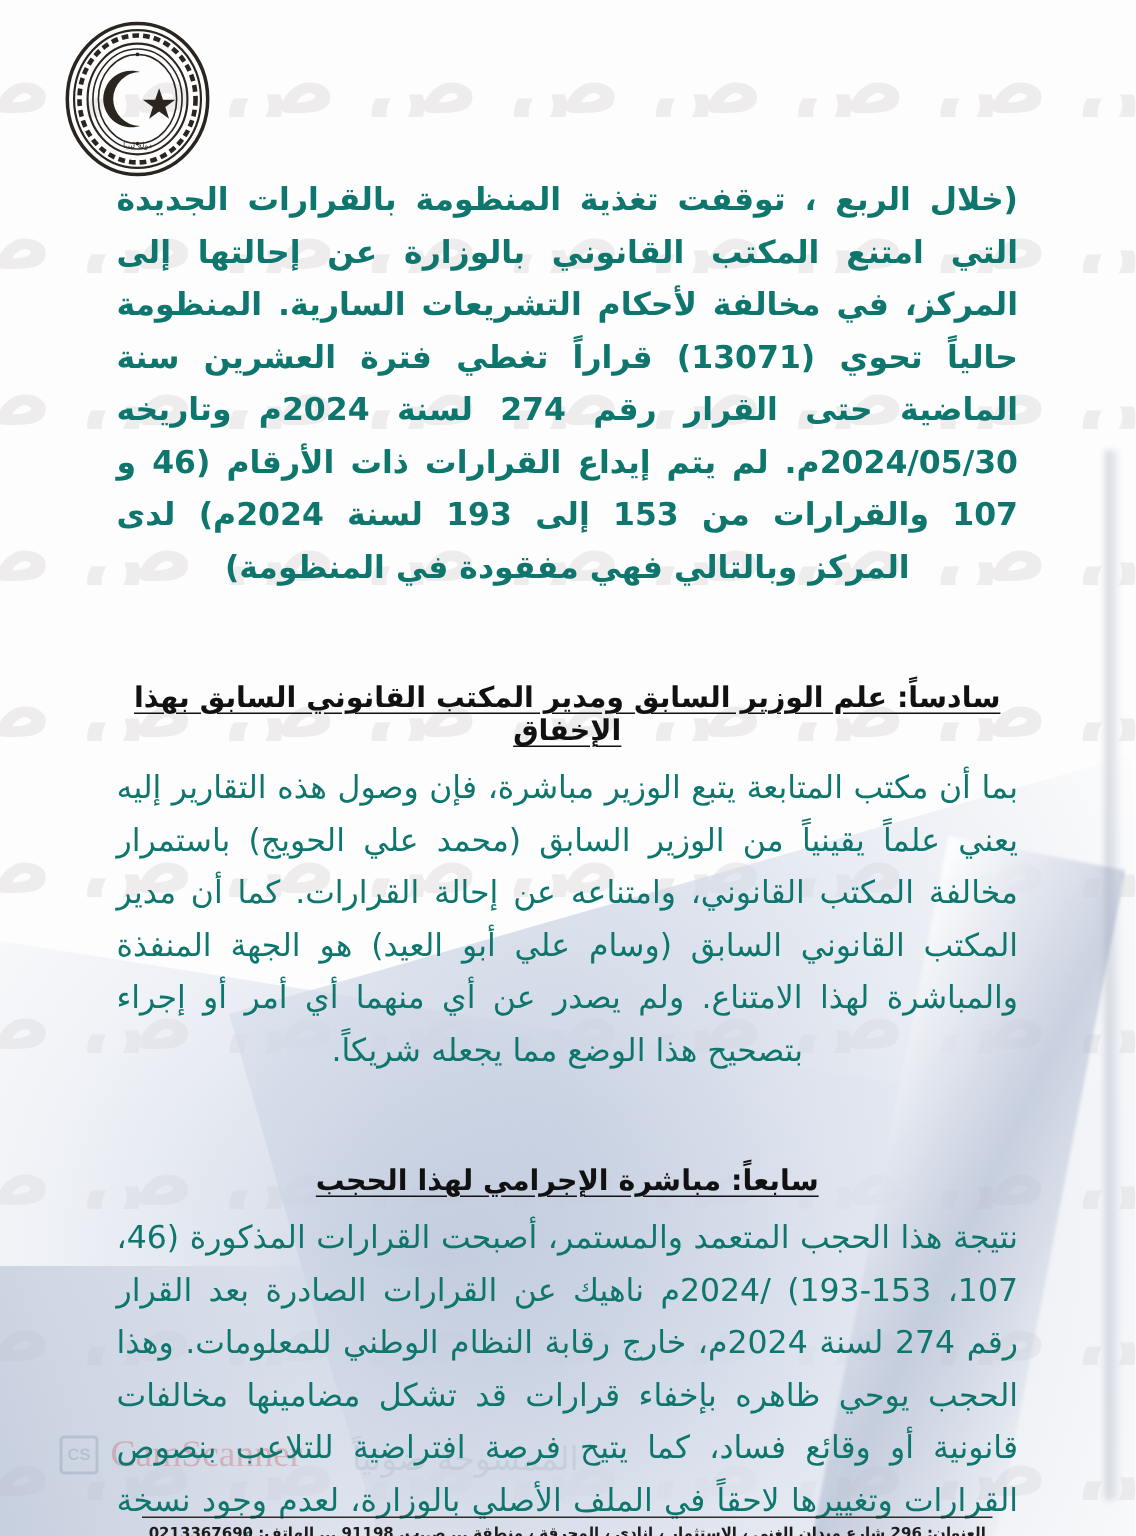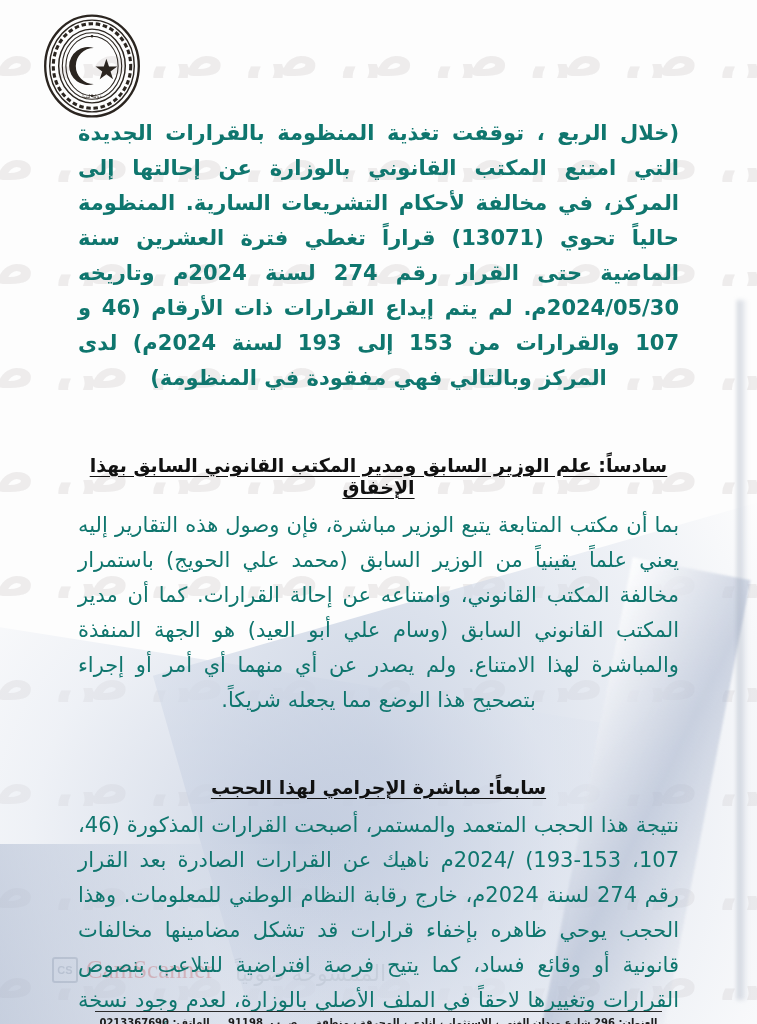--- a/index.html
+++ b/index.html
@@ -72,21 +72,21 @@
     position:absolute;
     right:10px;top:300px;
     width:10px;height:700px;
     background:linear-gradient(90deg, rgba(150,160,180,.45), rgba(200,208,222,.1));
     filter:blur(2px);
   }
 
   
   .camscan{
     position:absolute;
-    left:52px;bottom:40px;
+    left:40px;bottom:40px;
     display:flex;align-items:center;gap:8px;
     opacity:.22;
     direction:ltr;
   }
   .camscan .cs-box{
     width:22px;height:22px;
     border:2px solid #6a7a93;
     border-radius:3px;
     color:#6a7a93;
     font-size:11px;font-weight:bold;

